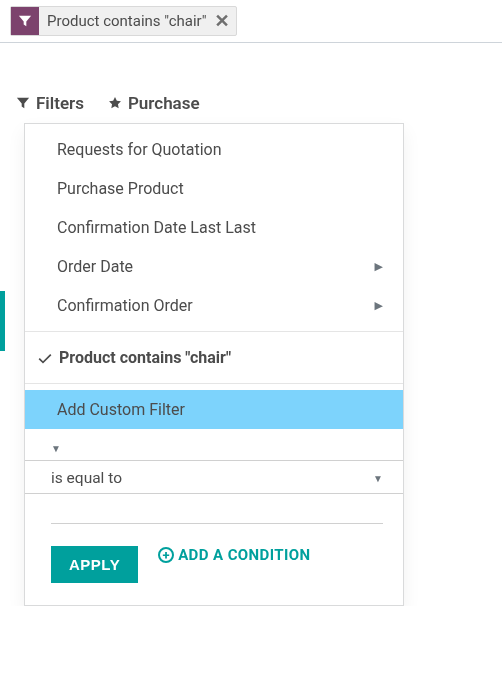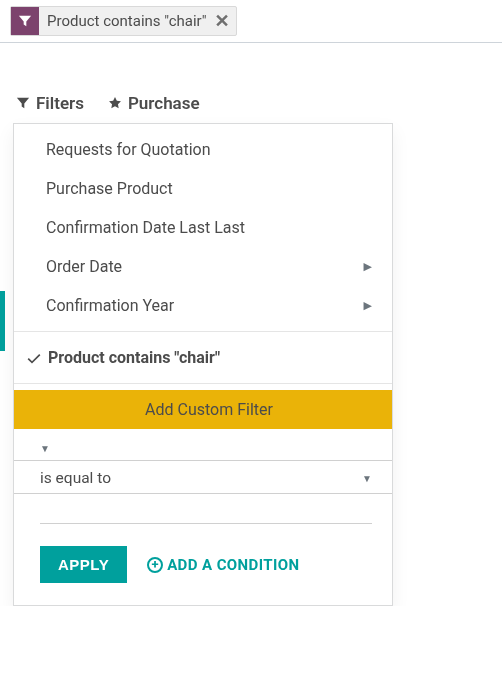--- a/index.html
+++ b/index.html
@@ -75,21 +75,21 @@
     position: absolute;
     left: 0;
     top: 291px;
     width: 5px;
     height: 60px;
     background: #00a09d;
   }
 
   .dropdown {
     position: relative;
-    margin-left: 13px;
+    margin-left: 24px;
     width: 380px;
     background: #fff;
     border: 1px solid #d9dadb;
     box-shadow: 0 8px 18px rgba(0,0,0,0.06);
     padding-bottom: 22px;
   }
   .dd-item {
     display: flex;
     align-items: center;
     justify-content: space-between;
@@ -109,25 +109,24 @@
     align-items: center;
     gap: 6px;
     padding: 10px 20px 10px 12px;
     font-size: 16px;
     font-weight: 700;
     color: #4c4c4c;
   }
   .dd-active svg { width: 16px; height: 16px; fill: #4c4c4c; }
 
   .dd-section-head {
-    background: #eab308;
+    background: #7dd3fc;
     padding: 10px 20px 10px 32px;
     font-size: 16px;
     color: #4c4c4c;
-    text-align: center;
   }
   .dd-select-row {
     display: flex;
     align-items: center;
     justify-content: space-between;
     padding: 8px 20px 6px 26px;
     font-size: 15.5px;
     color: #4c4c4c;
     border-bottom: 1px solid #d0d0d0;
     margin: 0 0 0 0;
@@ -138,21 +137,21 @@
   .dd-empty-line {
     height: 30px;
     border-bottom: 1px solid #d0d0d0;
     margin-left:26px;
     margin-right:20px;
   }
   .select-wrap { padding: 0 0px; }
 
   .dd-actions {
     display: flex;
-    align-items: center;
+    align-items: flex-start;
     gap: 20px;
     padding: 22px 20px 0 26px;
   }
   .btn-apply {
     background: #00a09d;
     color: #fff;
     border: none;
     padding: 10px 18px;
     font-size: 15px;
     font-weight: 700;
@@ -217,21 +216,21 @@
     <span>Purchase Product</span>
   </div>
   <div class="dd-item">
     <span>Confirmation Date Last Last</span>
   </div>
   <div class="dd-item">
     <span>Order Date</span>
     <span class="arrow">▶</span>
   </div>
   <div class="dd-item">
-    <span>Confirmation Year</span>
+    <span>Confirmation Order</span>
     <span class="arrow">▶</span>
   </div>
 
   <div class="dd-divider"></div>
 
   <div class="dd-active">
     <svg viewBox="0 0 16 16">
         <path d="M6 11.2 2.8 8l-1.2 1.2L6 13.6 14.4 5.2 13.2 4 6 11.2z"></path>
       </svg>
     <span>Product contains "chair"</span>

